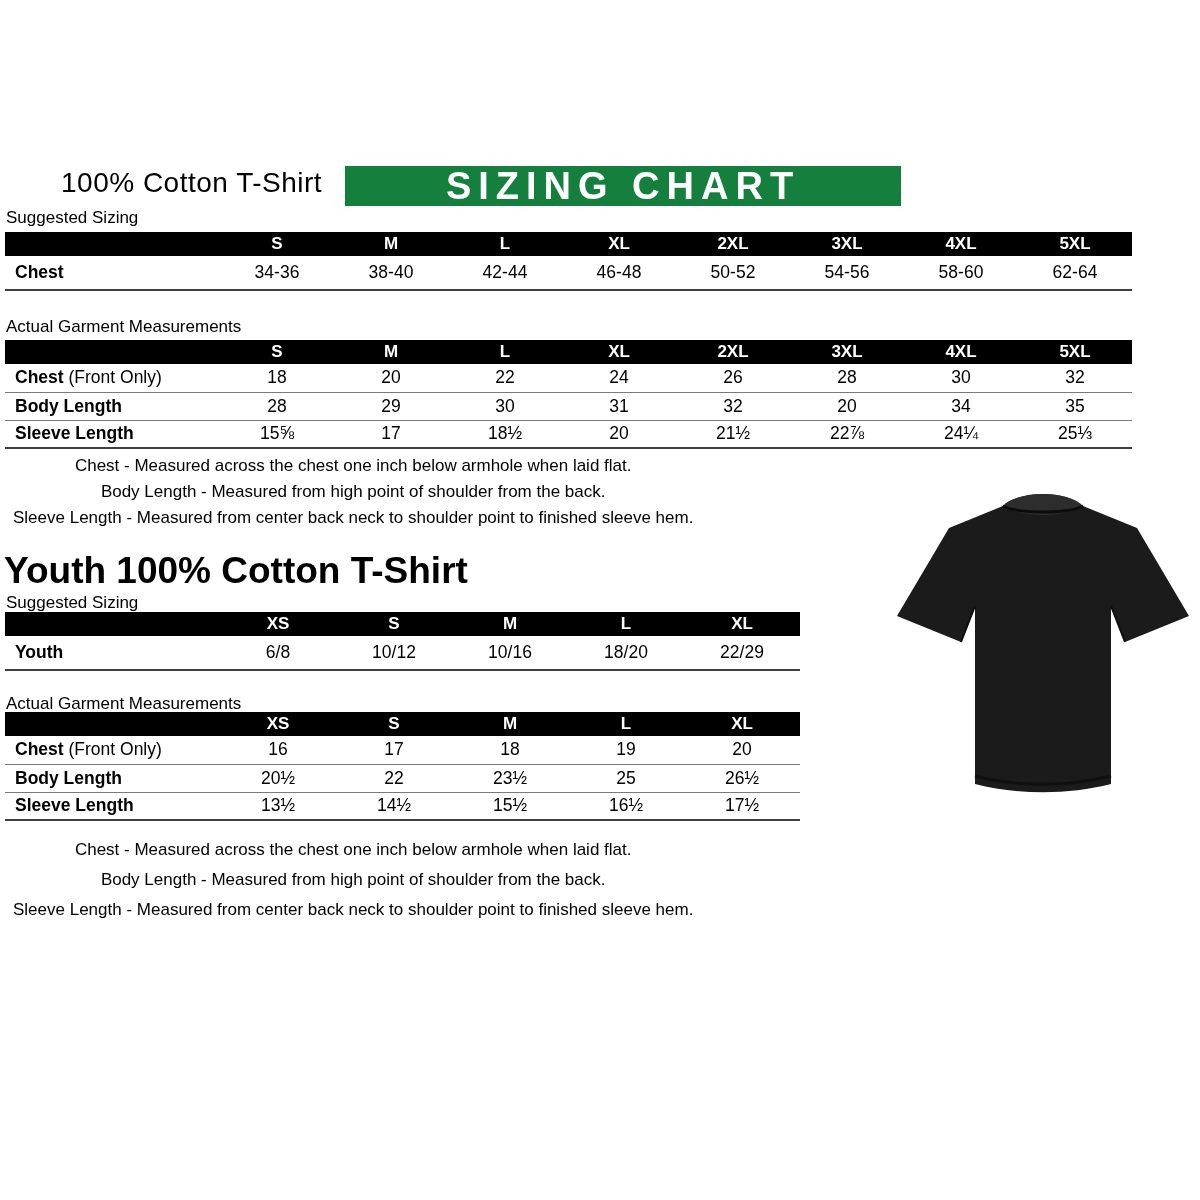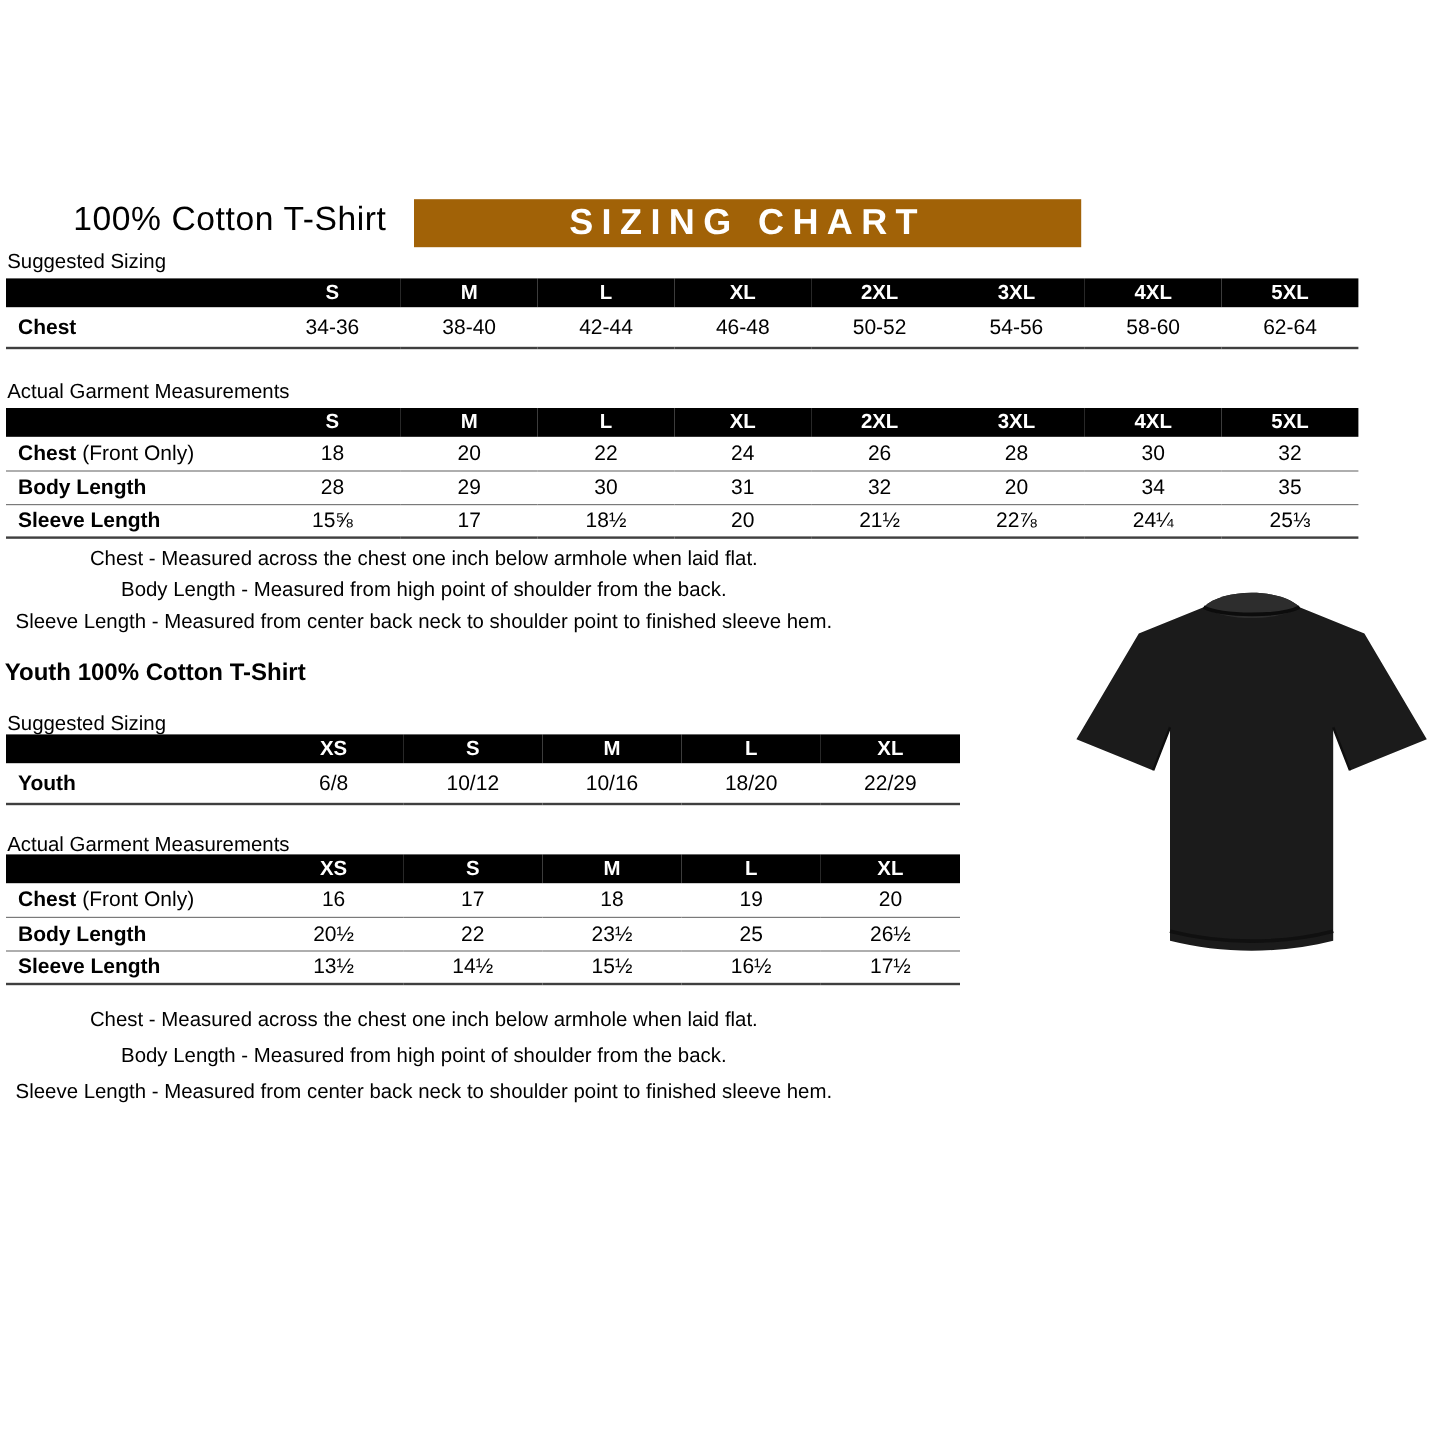--- a/index.html
+++ b/index.html
@@ -8,27 +8,27 @@
     background:#ffffff;
     color:#000000;
     font-family:"Liberation Sans", sans-serif;
     position:relative;
     overflow:hidden;
   }
   .abs { position:absolute; }
 
   
   #adult-title   { left:13px;  top:167px; font-size:28px; font-weight:400; letter-spacing:0.5px;margin-left:48px; }
-  #banner        { left:345px; top:166px; width:556px; height:40px; background:#a16207;
-                   color:#fff; font-weight:700; font-size:30px; letter-spacing:7px;
+  #banner        { left:345px; top:166px; width:556px; height:40px; background:#15803d;
+                   color:#fff; font-weight:700; font-size:38px; letter-spacing:7px;
                    text-align:center; line-height:40px; }
   .sec-label     { font-size:17px; font-weight:400;text-align:center; }
   #adult-sug-label { left:6px; top:208px; }
   #adult-act-label { left:6px; top:317px; }
-  #youth-title   { left:4px;  top:550px; font-size:20px; font-weight:700; }
+  #youth-title   { left:4px;  top:550px; font-size:37px; font-weight:700; }
   #youth-sug-label { left:6px; top:593px; }
   #youth-act-label { left:6px; top:694px; }
 
   
   table { border-collapse:collapse; table-layout:fixed; }
   #adult-sug-table { left:5px; top:232px; }
   #adult-act-table { left:5px; top:340px; }
   #youth-sug-table { left:5px; top:612px; }
   #youth-act-table { left:5px; top:712px; }
   thead th { background:#000; color:#fff; font-size:17px; font-weight:700;

